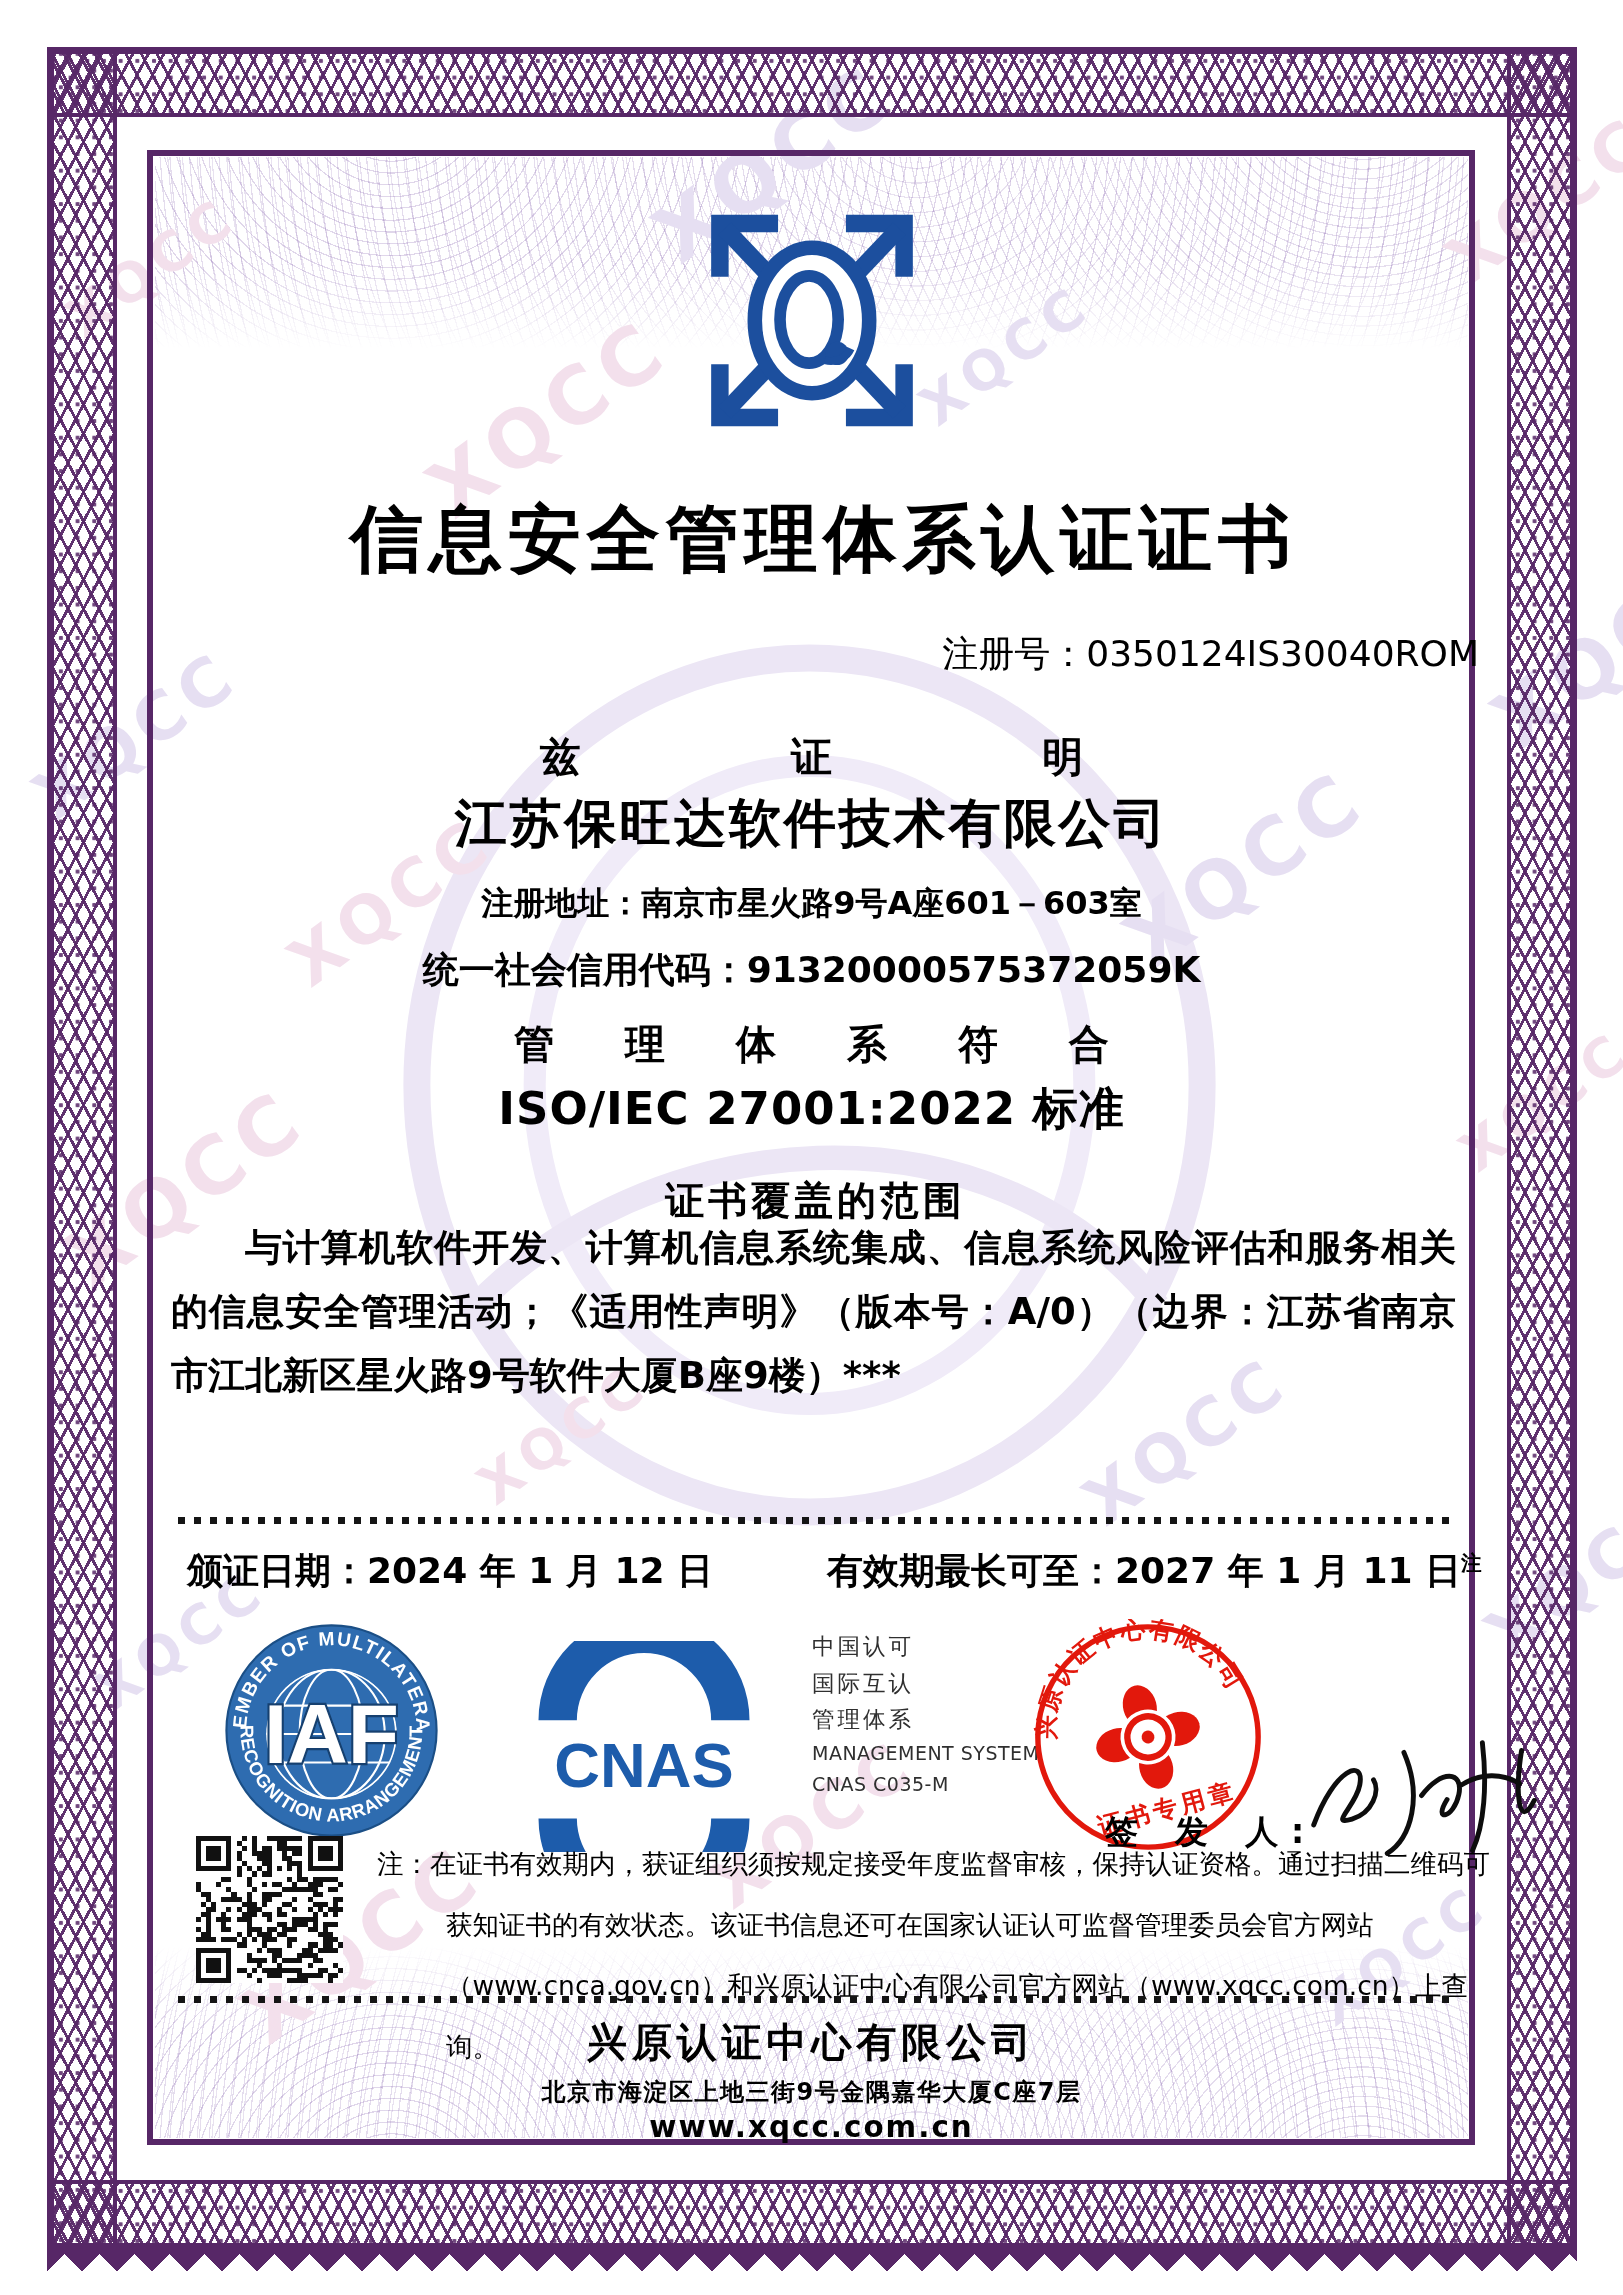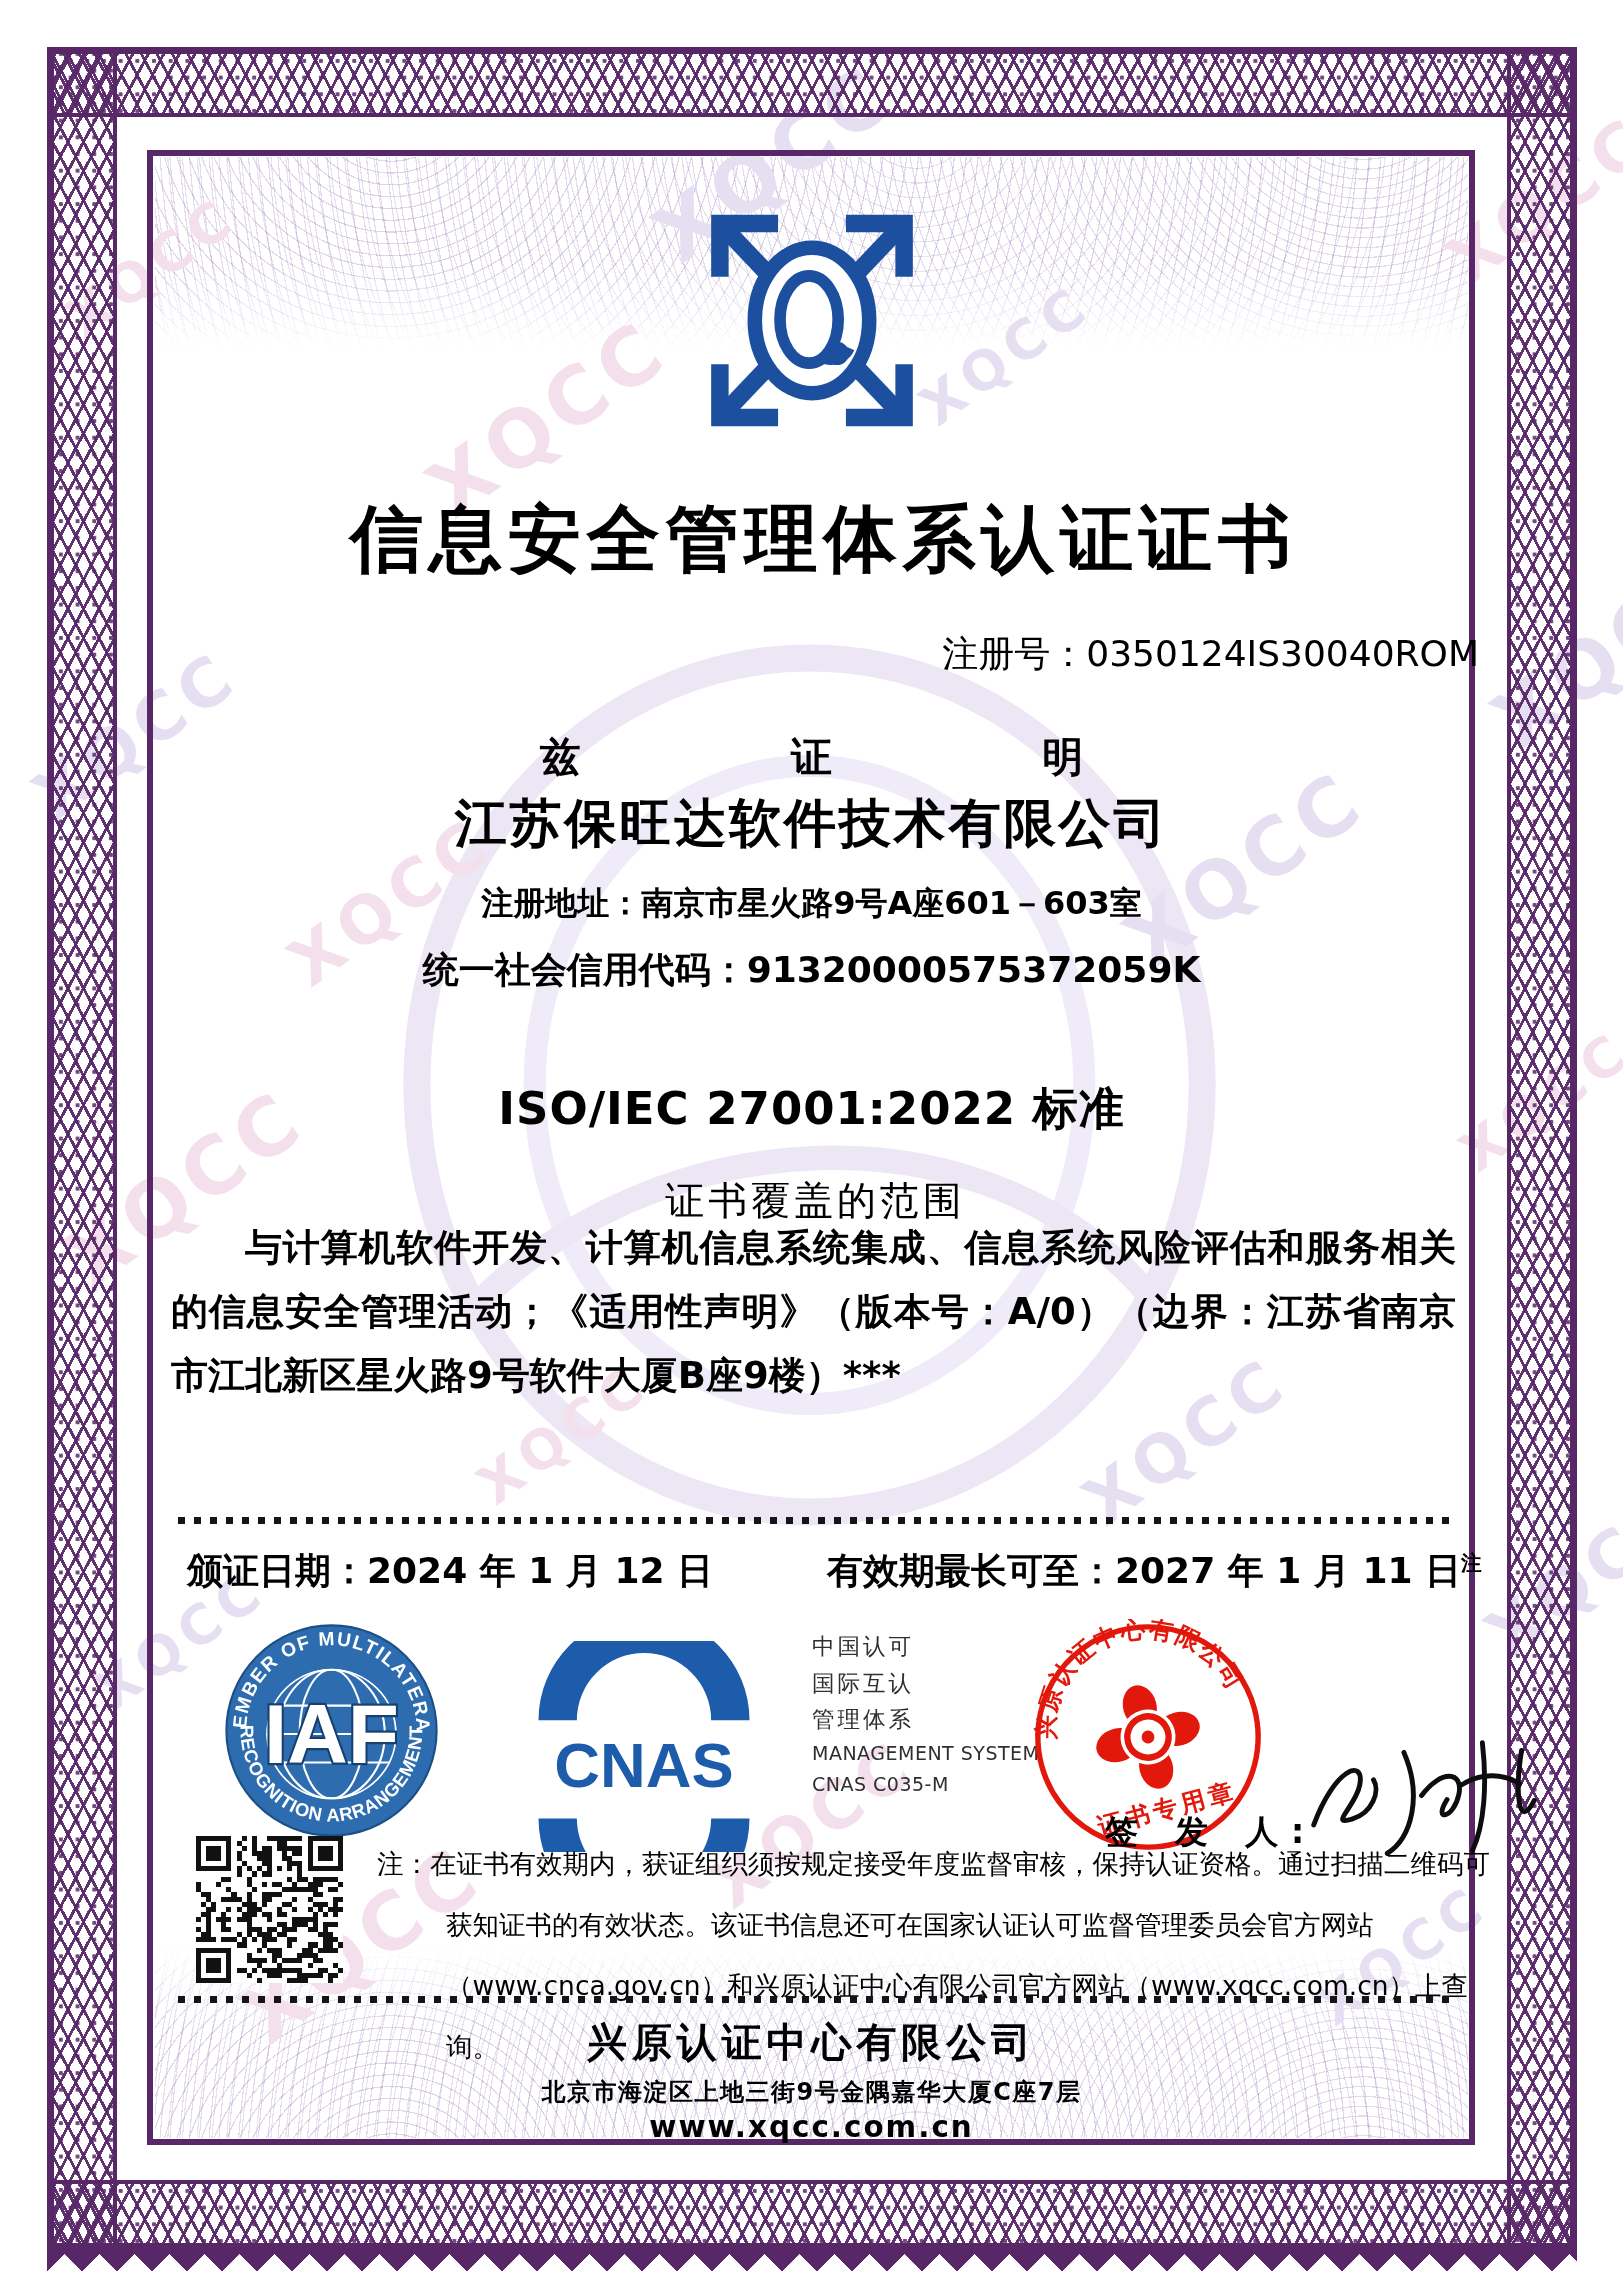--- a/index.html
+++ b/index.html
@@ -43,21 +43,21 @@
   .abs{position:absolute;z-index:5;}
   .ctr{left:0;right:0;text-align:center;}
   .title{top:491px;font-size:73px;font-weight:900;letter-spacing:5.9px;padding-left:24px;}
   .reg-line{top:630px;right:144px;font-size:36px;font-weight:400;white-space:nowrap;}
   .statement{top:730px;font-size:41px;font-weight:600;letter-spacing:98px;text-indent:98px;}
   .company{top:789px;font-size:52px;font-weight:800;letter-spacing:2.9px;}
   .addr-line{top:882px;font-size:32px;font-weight:600;}
   .code-line{top:946px;font-size:36px;font-weight:600;}
   .conform{top:1017px;font-size:40px;font-weight:700;letter-spacing:28.5px;text-indent:28.5px;}
   .standard{top:1079px;font-size:45px;font-weight:800;letter-spacing:1px;}
-  .scope-h{top:1174px;font-size:39px;font-weight:400;letter-spacing:3.9px;margin-left:8px;}
+  .scope-h{top:1174px;font-size:39px;font-weight:700;letter-spacing:3.9px;margin-left:8px;}
   .scope-p{top:1216px;left:171px;width:1285px;font-size:37px;font-weight:700;
     line-height:1.73;text-align:justify;text-indent:2em;}
   .dotted{position:absolute;z-index:5;left:178px;width:1272px;height:7.4px;
     background:repeating-linear-gradient(to right,#151515 0 7.4px,transparent 7.4px 16px);}
   .d1{top:1517px}.d2{top:1996px}
   .date-issue{top:1547px;left:187px;font-size:36px;font-weight:600;white-space:nowrap;}
   .date-valid{top:1547px;left:827px;font-size:36px;font-weight:600;white-space:nowrap;}
   .date-valid sup{font-size:20.6px;}
   .acc-text{top:1628px;left:789px;line-height:1.62;color:#2f2f2f;margin-left:23px;}
   .acc-text .cjk{font-size:22.6px;letter-spacing:2.9px;}
@@ -119,20 +119,21 @@
   <div class="abs ctr company">江苏保旺达软件技术有限公司</div>
 
   <div class="abs ctr addr-line">
     <span>注册地址：</span><span>南京市星火路9号A座601－603室</span>
   </div>
 
   <div class="abs ctr code-line">
     <span>统一社会信用代码：</span><span>91320000575372059K</span>
   </div>
 
+  <div class="abs ctr conform">管 理 体 系 符 合</div>
   <div class="abs ctr standard">ISO/IEC 27001:2022 标准</div>
 
   <div class="abs ctr scope-h">证书覆盖的范围</div>
   <div class="abs scope-p">与计算机软件开发、计算机信息系统集成、信息系统风险评估和服务相关的信息安全管理活动；《适用性声明》（版本号：A/0）（边界：江苏省南京市江北新区星火路9号软件大厦B座9楼）***</div>
 
   <div class="dotted d1"></div>
 
   <div class="abs date-issue">
     <span>颁证日期：</span><span>2024 年 1 月 12 日</span>
   </div>

